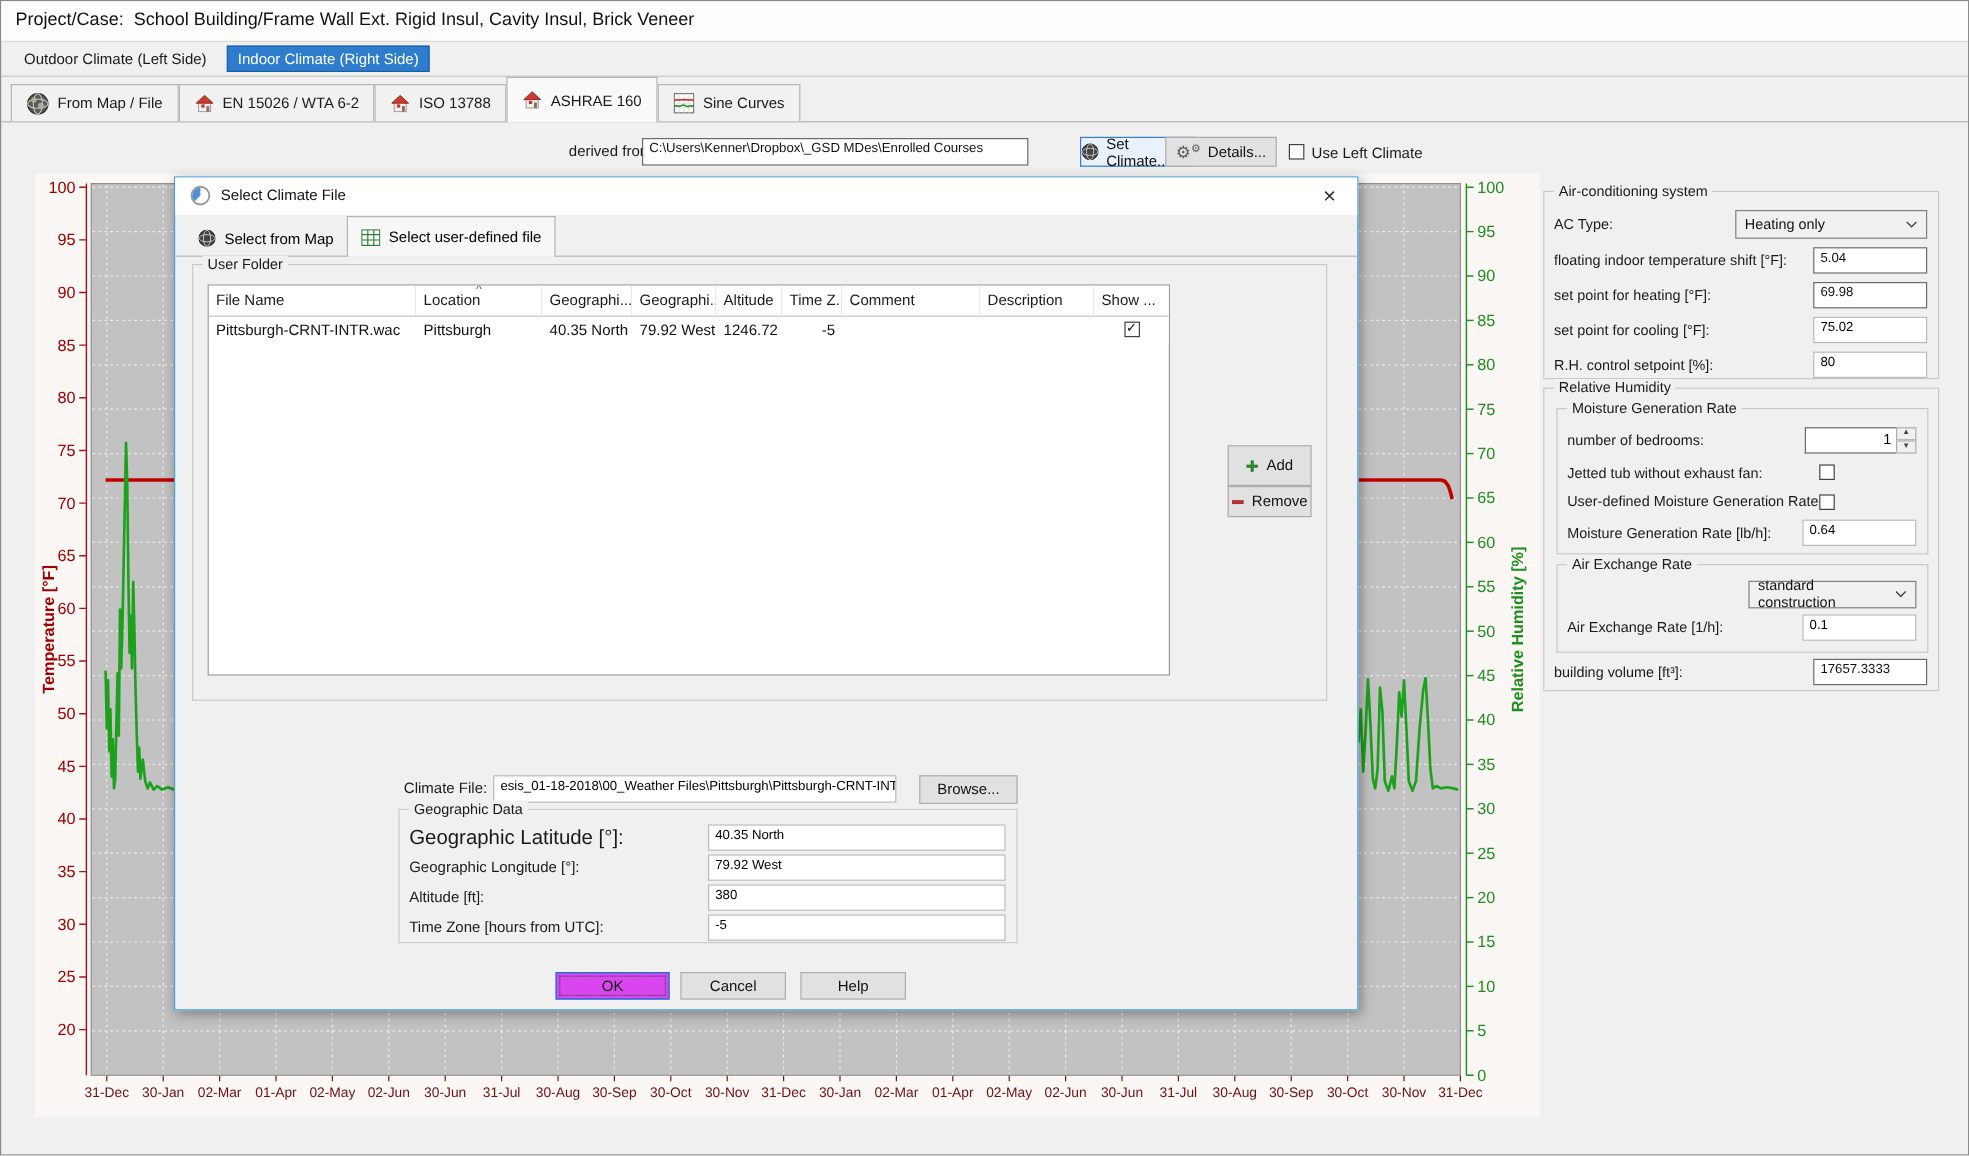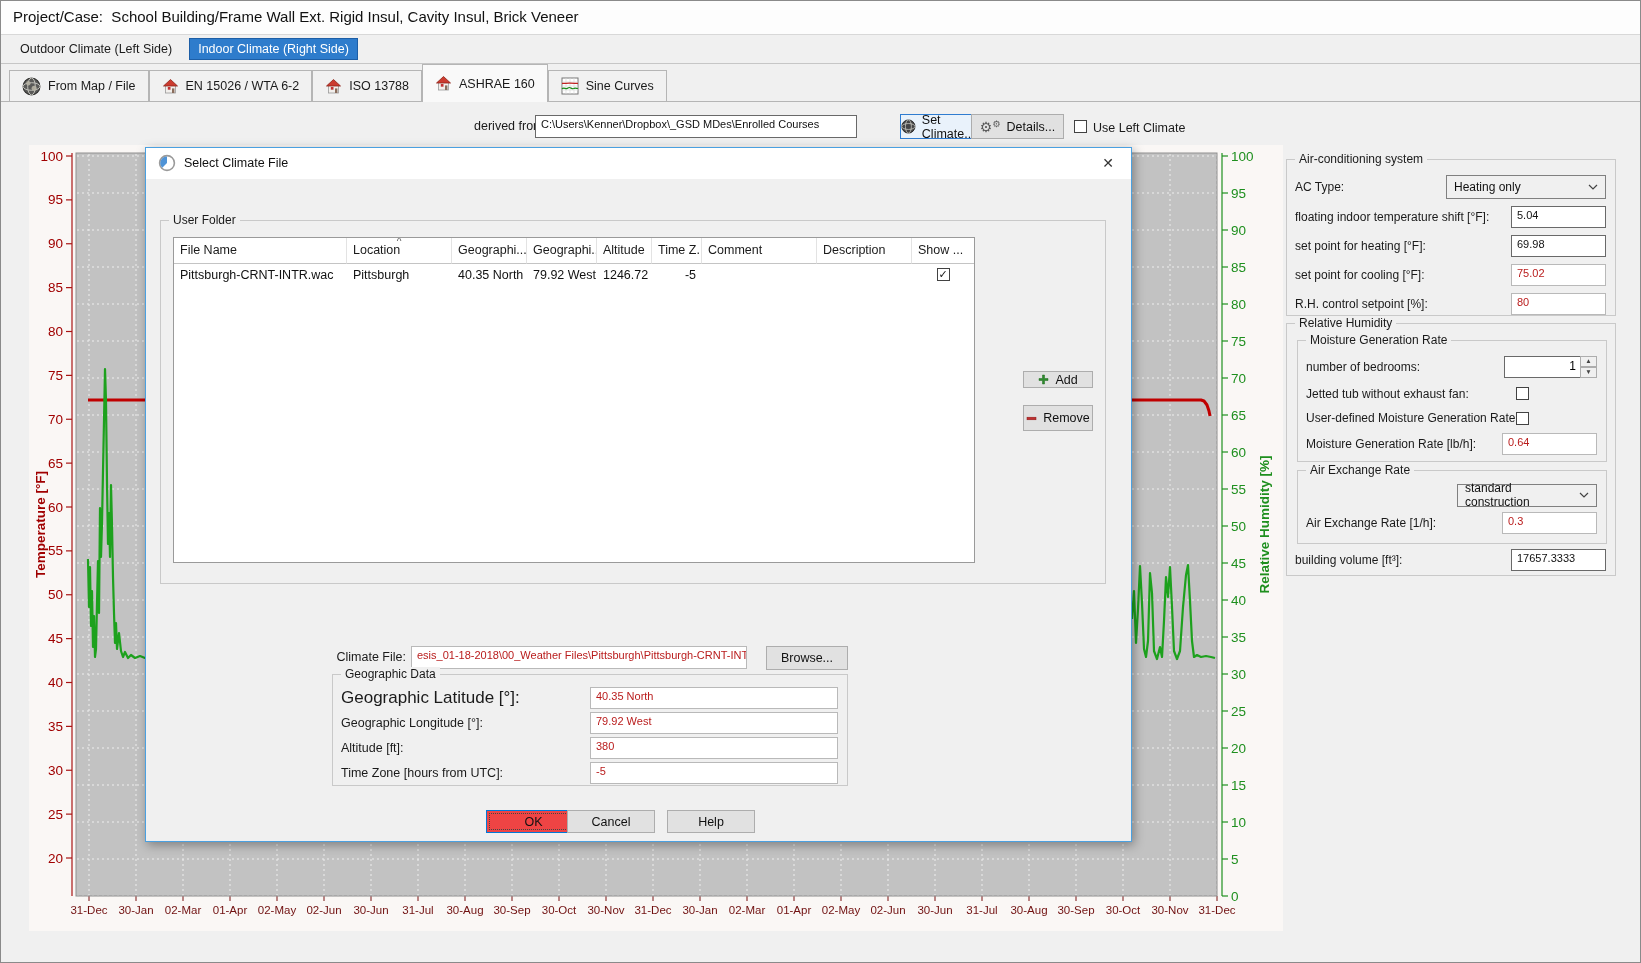--- a/index.html
+++ b/index.html
@@ -8,24 +8,24 @@
   .titlebar .ttext{position:absolute;left:12px;top:7px;font-size:15px;color:#111;white-space:pre;}
   .maintabs{position:absolute;left:0;top:34px;width:100%;height:29px;border-bottom:1px solid #c6c6c6;box-sizing:border-box;display:flex;align-items:center;padding-left:10px;gap:8px;}
   .maintab{font-size:12.5px;color:#1a1a1a;padding:4px 9px;}
   .maintab.active{background:#2e7ccc;color:#fff;border:1px solid #1d5ea6;padding:3px 8px;}
   .subtabs{position:absolute;left:0;top:63px;width:100%;height:38px;border-bottom:1px solid #b5b5b5;box-sizing:border-box;display:flex;align-items:flex-end;padding-left:8px;text-align:right;}
   .subtab{display:flex;align-items:center;gap:7px;font-size:12.5px;color:#1a1a1a;border:1px solid #b5b5b5;border-bottom:none;background:#f1f1f1;height:31px;padding:0 12px;box-sizing:border-box;}
   .subtab.active{height:38px;background:#f9f9f9;margin-bottom:-1px;z-index:2;}
   .drow{position:absolute;top:113px;left:0;width:100%;height:28px;font-size:12.5px;}
   .drow .dlabel{position:absolute;left:450px;top:5px;width:76px;text-align:right;}
   .tb{background:#fff;border:1px solid #696969;font-size:11px;color:#111;box-sizing:border-box;padding:2px 5px;font-family:"Liberation Sans","DejaVu Sans",sans-serif;white-space:nowrap;overflow:hidden;}
-  .tb.ro{border-color:#b9b9b9;color:#b91c1c;}
+  .tb.ro{border-color:#b9b9b9;color:#000000;}
   .btn{background:#e1e1e1;border:1px solid #adadad;font-size:12.5px;color:#111;display:flex;align-items:center;justify-content:center;gap:6px;box-sizing:border-box;cursor:default;}
   .btn.default{border-color:#2f7cd0;background:#e9f2fb;margin-left:36px;}
-  .btn.focused{border:1px solid #0078d7;background:#ef4444;outline:1px dotted #444;outline-offset:-4px;margin-left:23px;}
+  .btn.focused{border:1px solid #0078d7;background:#d946ef;outline:1px dotted #444;outline-offset:-4px;}
   .cb{width:13px;height:13px;border:1px solid #424242;background:#fff;display:inline-flex;align-items:center;justify-content:center;font-size:11px;line-height:1;color:#111;box-sizing:border-box;flex:0 0 auto;}
   .cb.checked::after{content:"✓";font-weight:bold;}
   .combo{background:#f0f0f0;border:1px solid #808080;display:flex;align-items:center;justify-content:space-between;padding:0 7px;font-size:12px;box-sizing:border-box;color:#111;}
   .chev{flex:0 0 auto;}
   
   svg text{font-family:"Liberation Sans","DejaVu Sans",sans-serif;}
   .figbg{fill:#faf7f5;}
   .plotbg{fill:#c2c2c2;}
   .plotborder{fill:none;stroke:#8f8f8f;}
   .grid{stroke:#eeeeee;stroke-width:1;stroke-dasharray:2 3;}
@@ -400,40 +400,57 @@
           <div class="prow" style="height:28px;justify-content:flex-end;">
             <div class="combo" style="width:140px;height:23px;">
               <span>standard construction</span>
               <svg class="chev" width="10" height="6" viewBox="0 0 10 6">
                   <path d="M1 1 L5 5 L9 1" stroke="#444" fill="none" stroke-width="1.2"></path>
                 </svg>
             </div>
           </div>
           <div class="prow" style="height:28px;">
             <span class="flabel">Air Exchange Rate [1/h]:</span>
-            <div class="tb ro" style="width:95px;height:22px;">0.3</div>
+            <div class="tb ro" style="width:95px;height:22px;">0.1</div>
           </div>
         </div>
       </div>
 
       <div class="prow" style="position:absolute;left:0;top:224px;width:100%;height:24px;">
         <span class="flabel">building volume [ft³]:</span>
         <div class="tb" style="width:95px;height:22px;">17657.3333</div>
       </div>
     </div>
   </div>
 
   <div class="dialog">
     <div class="dtitlebar">
       <svg style="position:absolute;left:12px;top:6px;" width="18" height="18" viewBox="0 0 18 18">
           <circle cx="9" cy="9" r="7.4" fill="#fff" stroke="#9a9a9a" stroke-width="1.6"></circle>
           <path d="M9 2.4 A6.6 6.6 0 0 0 4.3 13.7 L9 9 Z" fill="#4f93d6"></path>
         </svg>
       <span class="dtitle">Select Climate File</span>
       <div class="dclose">✕</div>
+    </div>
+    <div class="dtabs">
+      <div class="dtab">
+        <svg width="15" height="15" viewBox="0 0 18 18">
+            <circle cx="9" cy="9" r="8" fill="#444446" stroke="#222"></circle>
+            <ellipse cx="9" cy="9" rx="3.6" ry="8" fill="none" stroke="#cfcfc8" stroke-width="0.9"></ellipse>
+            <ellipse cx="9" cy="9" rx="8" ry="3.6" fill="none" stroke="#cfcfc8" stroke-width="0.9"></ellipse>
+          </svg>
+        <span>Select from Map</span>
+      </div>
+      <div class="dtab active">
+        <svg width="16" height="14" viewBox="0 0 16 14">
+            <rect x="0.5" y="0.5" width="15" height="13" fill="#fff" stroke="#2e7d32"></rect>
+            <path d="M0.5 4.5 H15.5 M0.5 9 H15.5 M5.5 0.5 V13.5 M10.5 0.5 V13.5" stroke="#2e7d32" fill="none"></path>
+          </svg>
+        <span>Select user-defined file</span>
+      </div>
     </div>
 
     <div class="groupbox" style="left:14px;top:72px;width:946px;height:364px;">
       <span class="gtitle">User Folder</span>
       <div class="tblwrap">
         <div class="tbl">
           <div class="th">File Name</div>
           <div class="th"><span class="sort">^</span><span>Location</span></div>
           <div class="th">Geographi...</div>
           <div class="th">Geographi...</div>
@@ -450,21 +467,21 @@
           <div class="td num">79.92 West</div>
           <div class="td num">1246.72</div>
           <div class="td num">-5</div>
           <div class="td"></div>
           <div class="td"></div>
           <div class="td" style="display:flex;justify-content:center;">
               <span class="cb checked"></span>
             </div>
         </div>
       </div>
-      <div class="btn" style="position:absolute;left:862px;top:150px;width:70px;height:17px;text-align:center;">
+      <div class="btn" style="position:absolute;left:862px;top:150px;width:70px;height:34px;text-align:center;">
         <svg width="11" height="11" viewBox="0 0 11 11">
             <path d="M4.5 1 h2 v3.5 H10 v2 H6.5 V10 h-2 V6.5 H1 v-2 h3.5 Z" fill="#2e8b2e" stroke="#1c6b1c" stroke-width="0.5"></path>
           </svg>
         <span>Add</span>
       </div>
       <div class="btn" style="position:absolute;left:862px;top:184px;width:70px;height:26px;">
         <svg width="11" height="11" viewBox="0 0 11 11">
             <rect x="1" y="4.2" width="9" height="2.6" fill="#c03030" stroke="#8b1a1a" stroke-width="0.5"></rect>
           </svg>
         <span>Remove</span>

